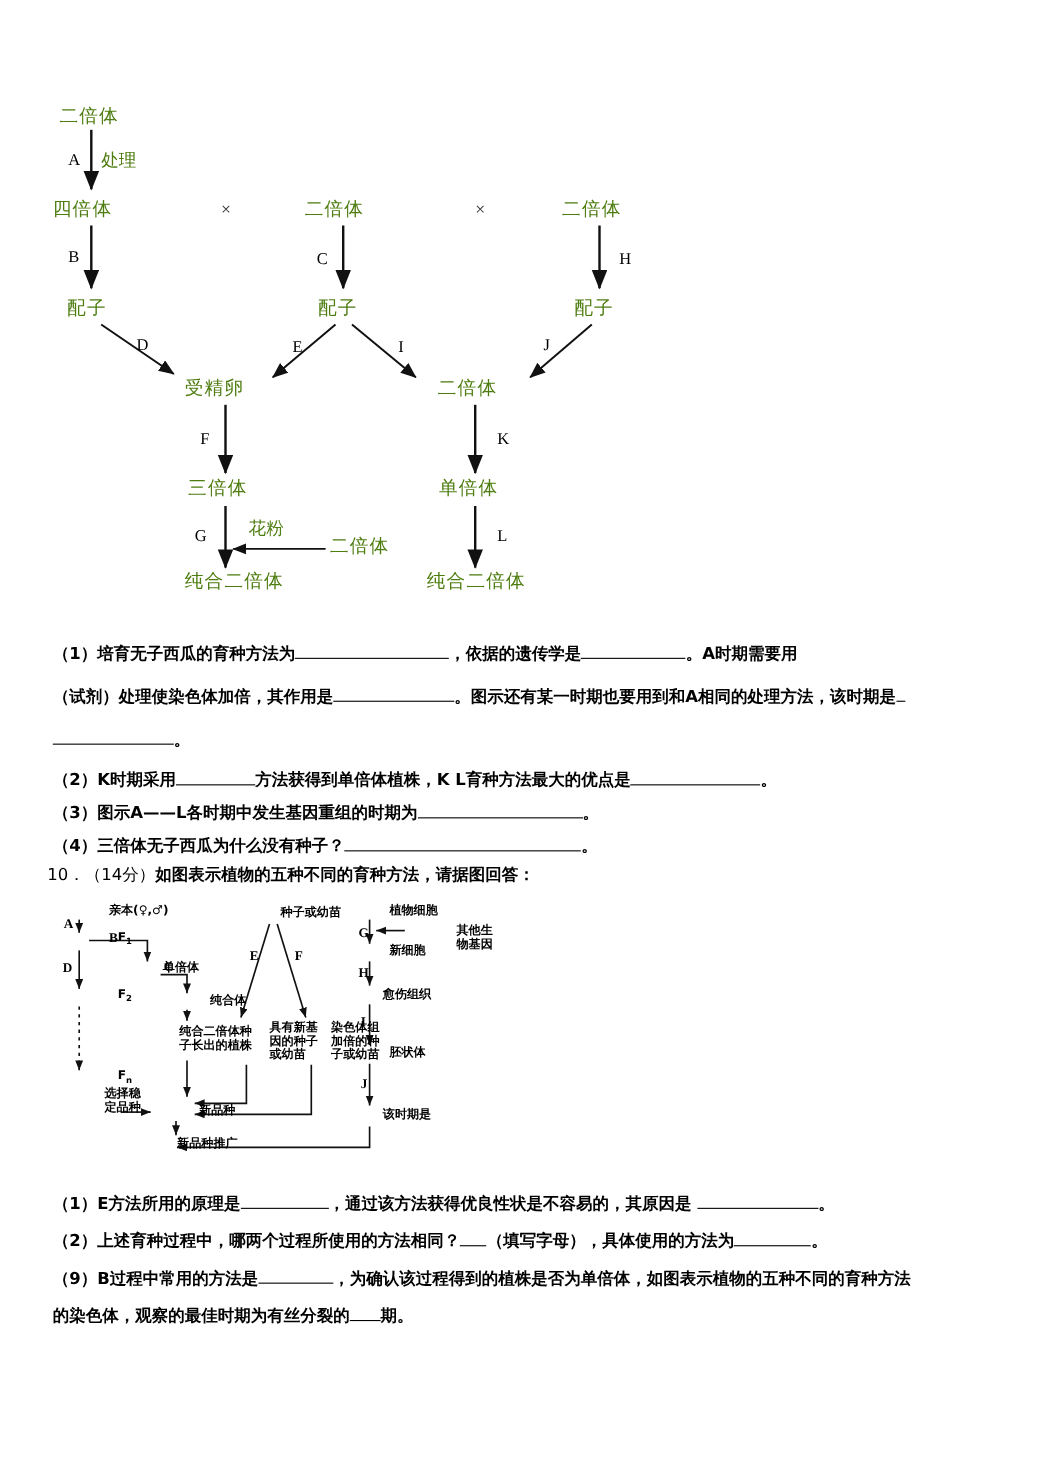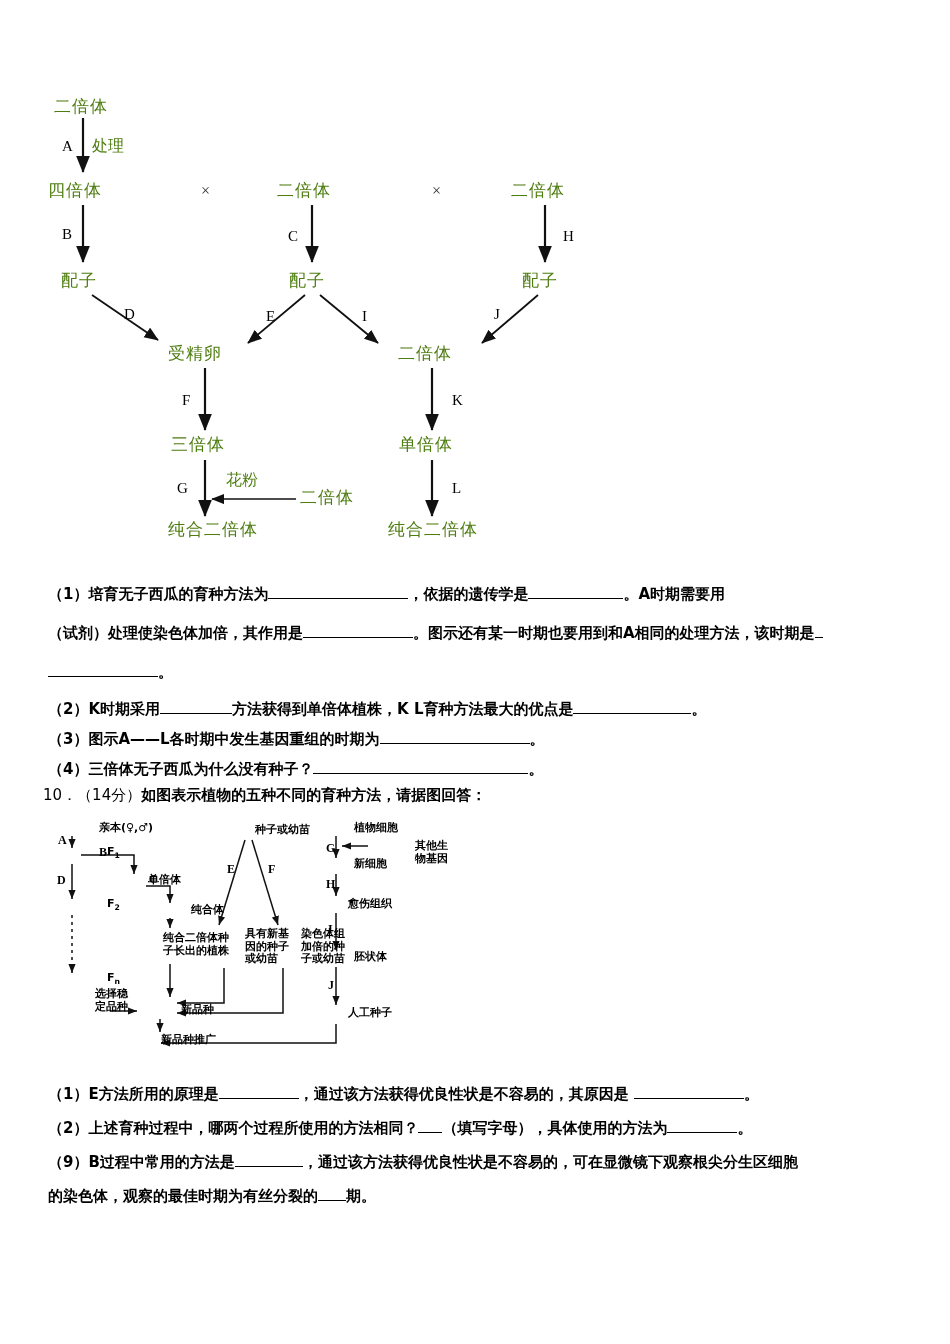--- a/index.html
+++ b/index.html
@@ -275,21 +275,21 @@
 
   <div class="n2" style="left:212px;top:824px;">种子或幼苗</div>
   <div class="n2 wrap" style="left:202px;top:928px;width:50px;">具有新基<br>因的种子<br>或幼苗</div>
   <div class="n2 wrap" style="left:258px;top:928px;width:52px;">染色体组<br>加倍的种<br>子或幼苗</div>
 
   <div class="n2" style="left:311px;top:822px;">植物细胞</div>
   <div class="n2 wrap" style="left:372px;top:840px;width:42px;">其他生<br>物基因</div>
   <div class="n2" style="left:311px;top:858px;">新细胞</div>
   <div class="n2" style="left:305px;top:898px;">愈伤组织</div>
   <div class="n2" style="left:311px;top:951px;">胚状体</div>
-  <div class="n2" style="left:305px;top:1007px;">人工种子</div>
+  <div class="n2" style="left:305px;top:1007px;">该时期是</div>
 
   <div class="n2" style="left:138px;top:1004px;">新品种</div>
   <div class="n2" style="left:118px;top:1034px;">新品种推广</div>
 
   <div class="l2" style="left:58px; top:833px;">A</div>
   <div class="l2" style="left:99px; top:845px;">B</div>
   <div class="l2" style="left:149px;top:872px;">C</div>
   <div class="l2" style="left:57px; top:873px;">D</div>
   <div class="l2" style="left:227px;top:862px;">E</div>
   <div class="l2" style="left:268px;top:862px;">F</div>
@@ -301,18 +301,18 @@
 
 <div class="qline" style="left:48px; top:1083px;">
   <span>（1）E方法所用的原理是</span><span class="blank" style="width:80px"></span><span>，通过该方法获得优良性状是不容易的，其原因是   </span><span class="blank" style="width:110px"></span><span>。</span>
 </div>
 
 <div class="qline" style="left:48px; top:1117px;">
   <span>（2）上述育种过程中，哪两个过程所使用的方法相同？</span><span class="blank" style="width:24px"></span><span>（填写字母），具体使用的方法为</span><span class="blank" style="width:70px"></span><span>。</span>
 </div>
 
 <div class="qline" style="left:48px; top:1151px;">
-  <span>（9）B过程中常用的方法是</span><span class="blank" style="width:68px"></span><span>，通过该方法获得优良性状是不容易的，可在显微镜下观察根尖分生区细胞</span>
+  <span>（9）B过程中常用的方法是</span><span class="blank" style="width:68px"></span><span>，为确认该过程得到的植株是否为单倍体，如图表示植物的五种不同的育种方法</span>
 </div>
 
 <div class="qline" style="left:48px; top:1185px;font-family:Liberation Mono, monospace;">
   <span>的染色体，观察的最佳时期为有丝分裂的</span><span class="blank" style="width:28px"></span><span>期。</span>
 </div>
 
 </body></html>

